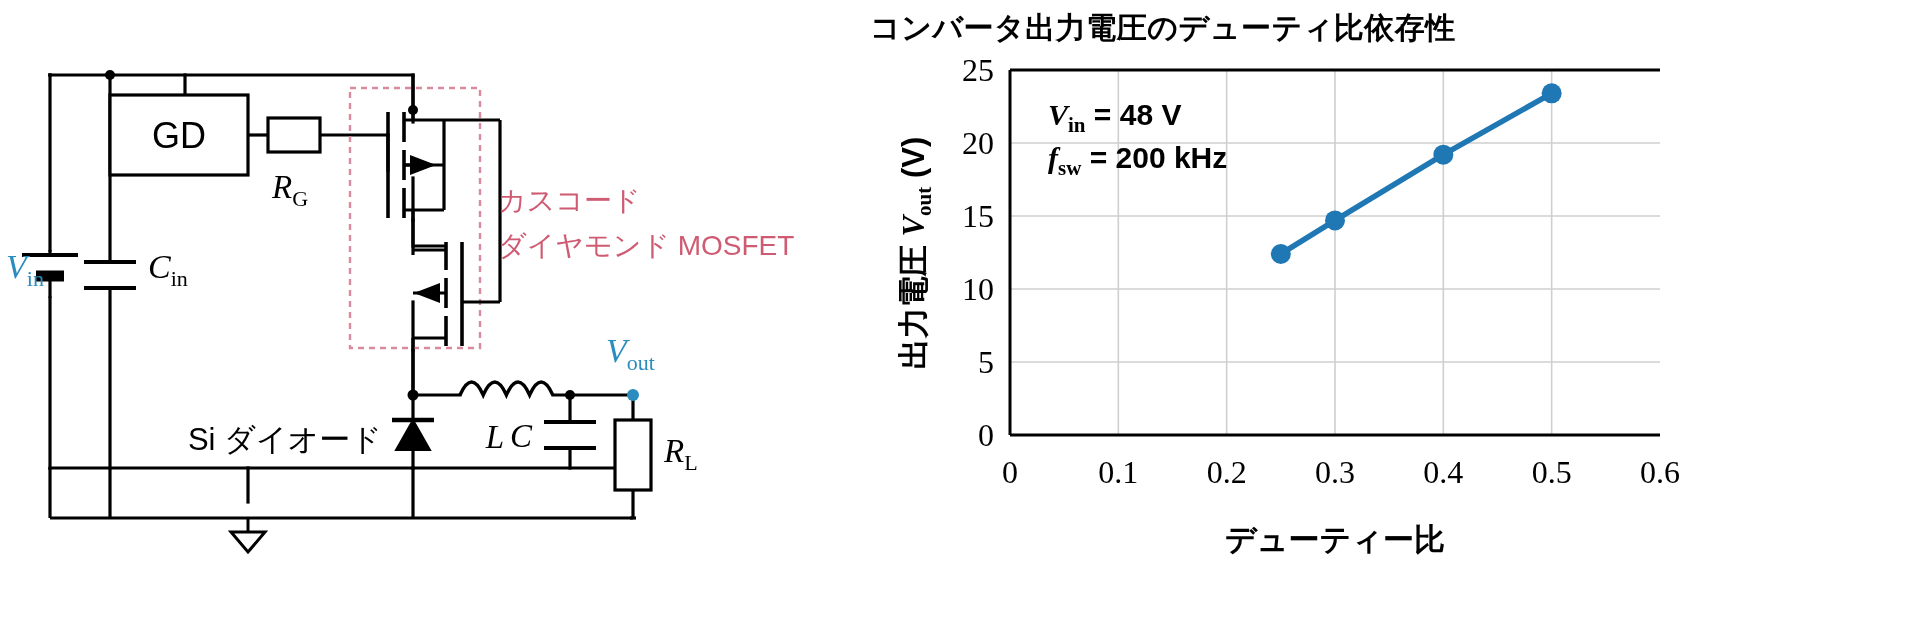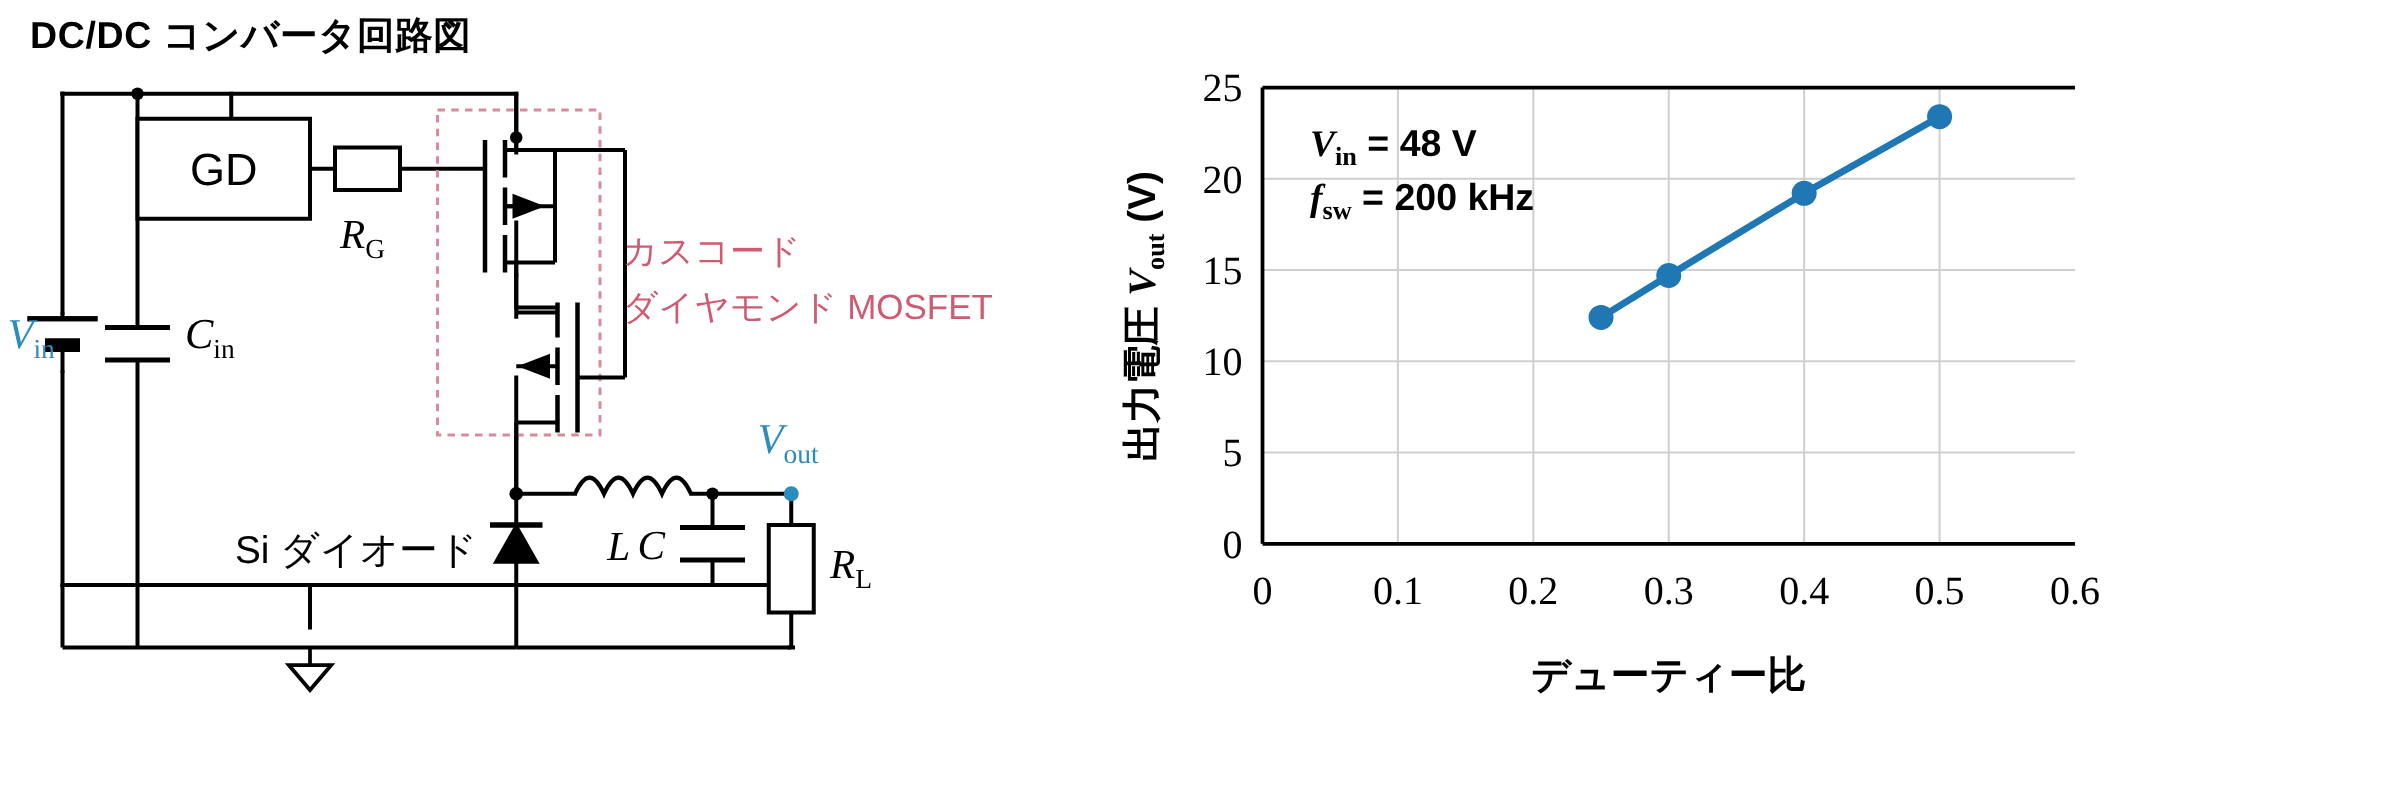--- a/index.html
+++ b/index.html
@@ -22,21 +22,20 @@
   svg{display:block;}
 
   .lbl{font-family:"Liberation Serif","DejaVu Serif",serif;}
   .jp{font-family:"Liberation Sans","DejaVu Sans",sans-serif;}
 </style>
 </head>
 <body>
 
 <div class="panel" id="left-panel">
 
-  <div class="panel-title" id="circuit-title">DC/DC コンバータ回路図</div>
 
   <svg id="circuit-svg" width="880" height="560" style="position:absolute;left:0;top:50px;">
 
     <g stroke="#000" stroke-width="3.2" fill="none" stroke-linecap="square">
 
       <path d="M50 25 L50 25 L50 25"></path>
 
       <path d="M50 25 L50 200"></path>
       <path d="M50 248 L50 418"></path>
 
@@ -201,20 +200,21 @@
 
     <text x="148" y="228" font-size="34" fill="#000" class="lbl" font-style="italic"><tspan>C</tspan><tspan font-size="22" dy="8" font-style="normal">in</tspan></text>
 
     <text x="606" y="312" font-size="34" fill="#2b8cbe" class="lbl" font-style="italic"><tspan>V</tspan><tspan font-size="22" dy="8" font-style="normal">out</tspan></text>
 
   </svg>
 </div>
 
 <div class="panel" id="right-panel">
 
+  <div class="panel-title" id="chart-title">コンバータ出力電圧のデューティ比依存性</div>
 
   <svg id="chart-svg" width="1040" height="580" style="position:absolute;left:0;top:50px;">
 
     <g id="gridlines" stroke="#cfcfcf" stroke-width="1.6">
         <line x1="238.33333333333334" x2="238.33333333333334" y1="20" y2="385"></line>
         <line x1="346.6666666666667" x2="346.6666666666667" y1="20" y2="385"></line>
         <line x1="455" x2="455" y1="20" y2="385"></line>
         <line x1="563.3333333333334" x2="563.3333333333334" y1="20" y2="385"></line>
         <line x1="671.6666666666667" x2="671.6666666666667" y1="20" y2="385"></line>
         <line y1="312" y2="312" x1="130" x2="780"></line>

